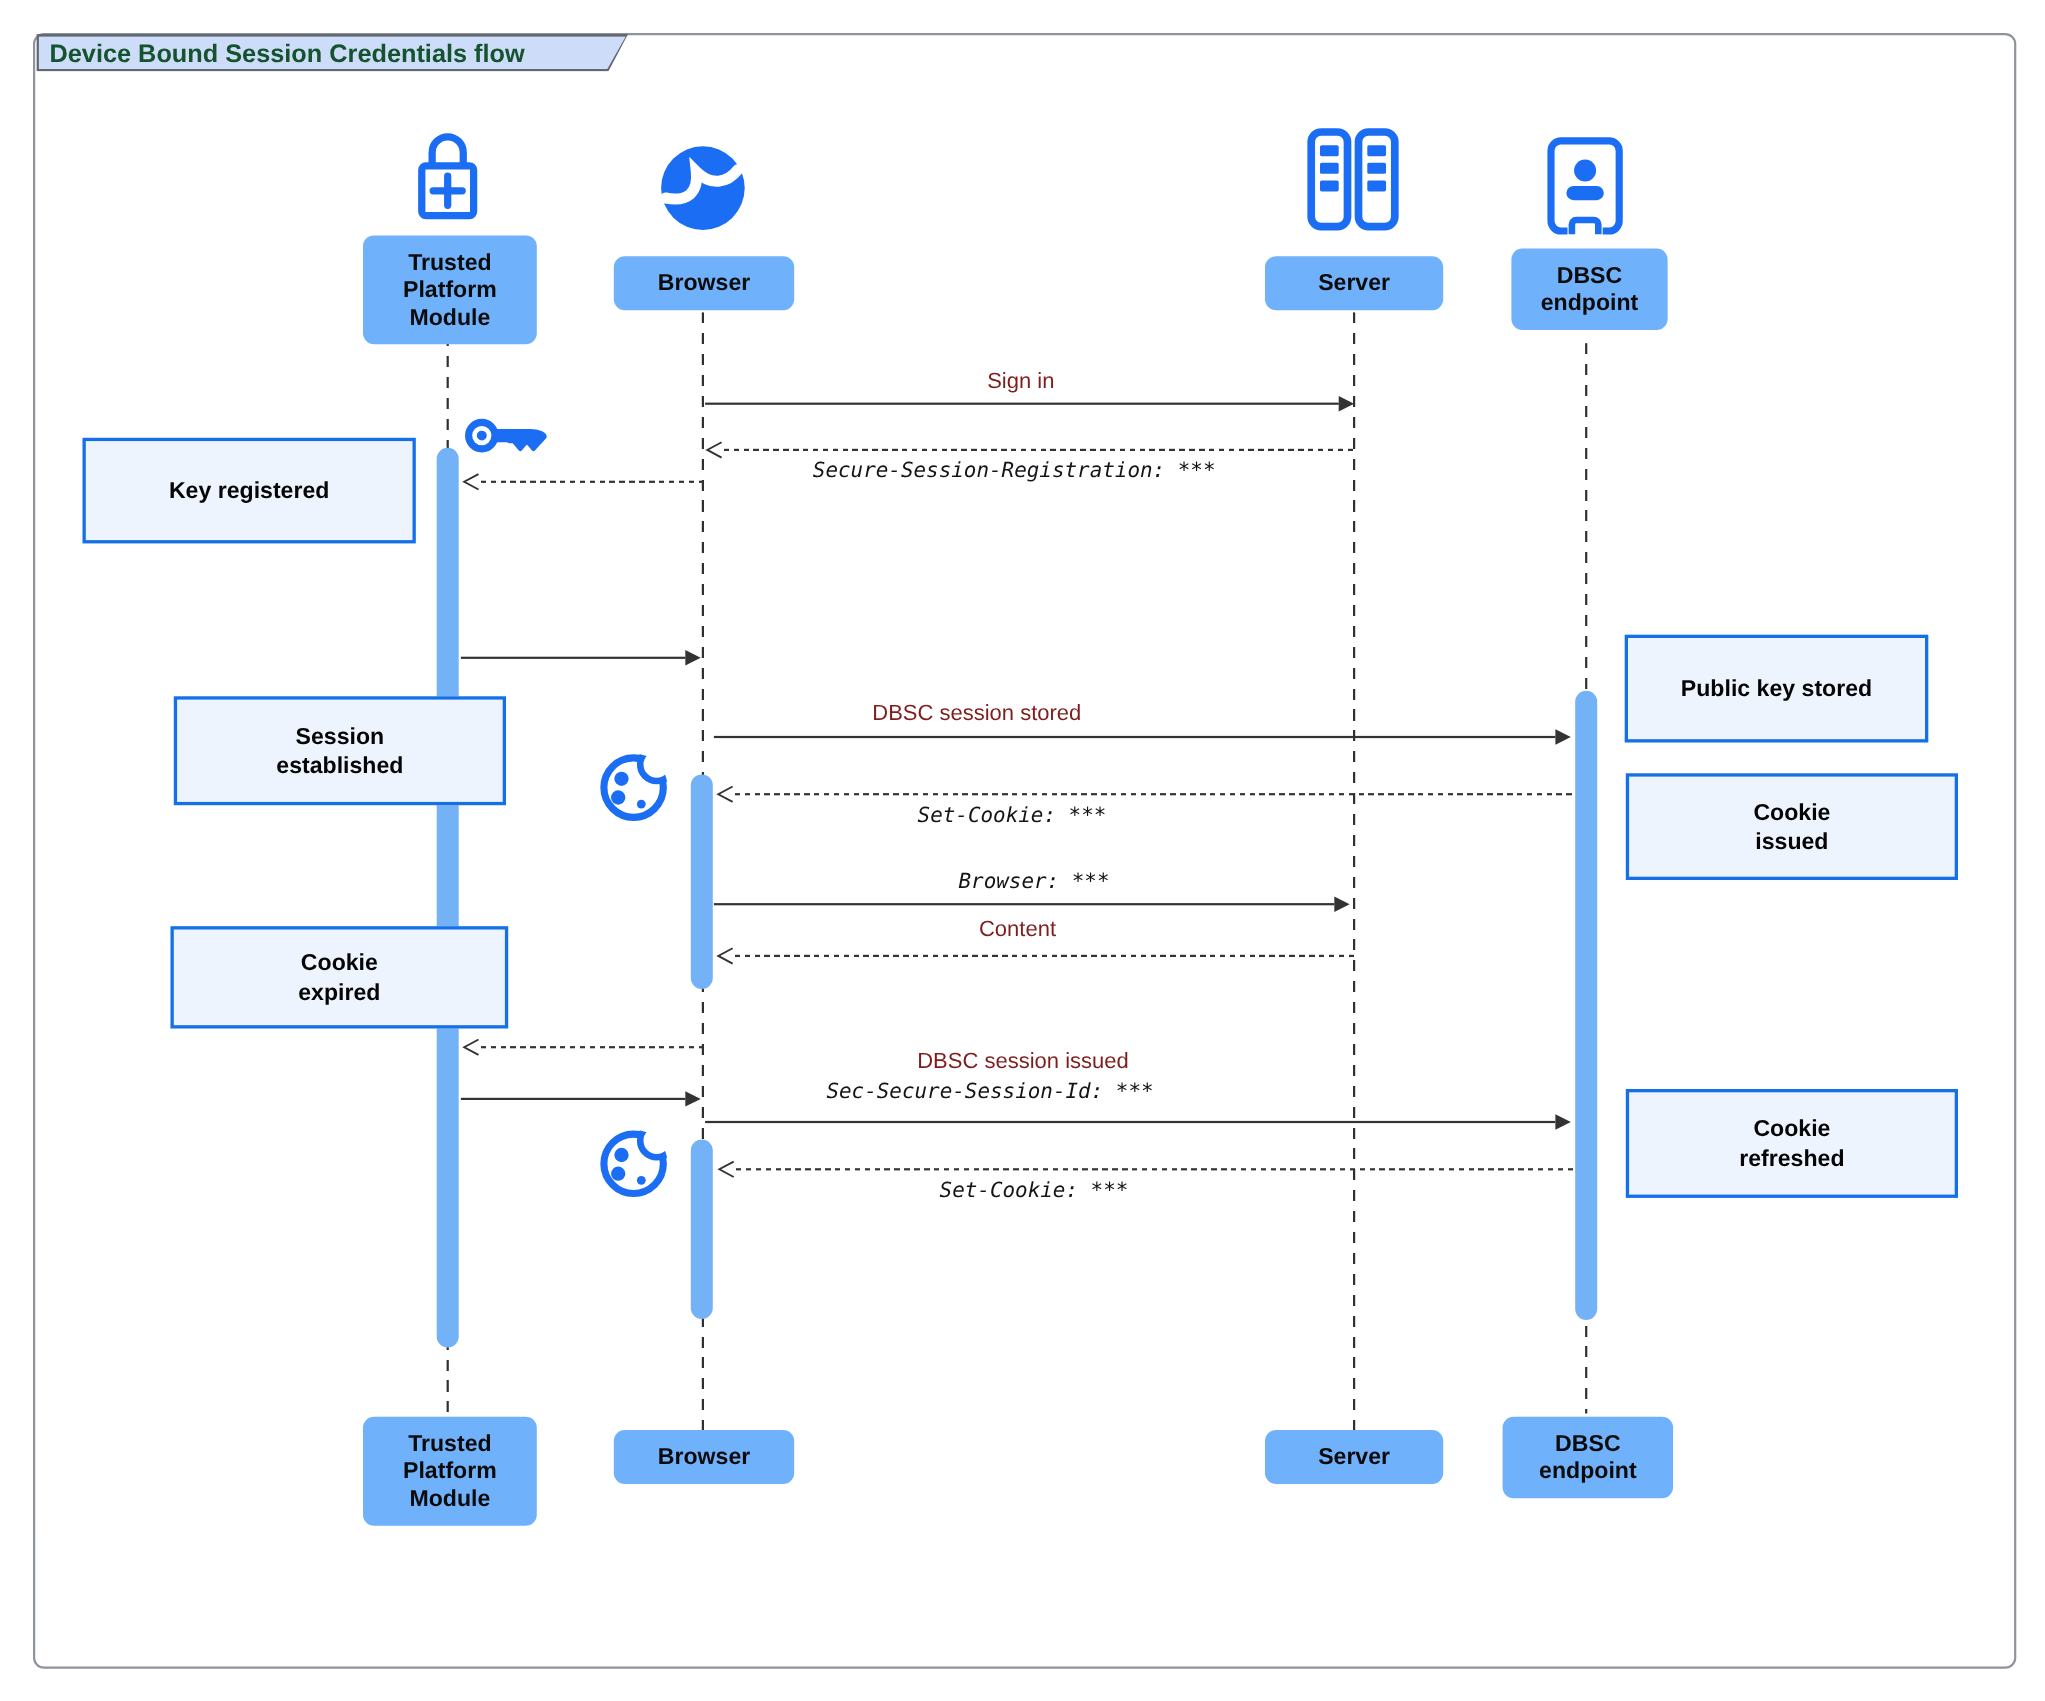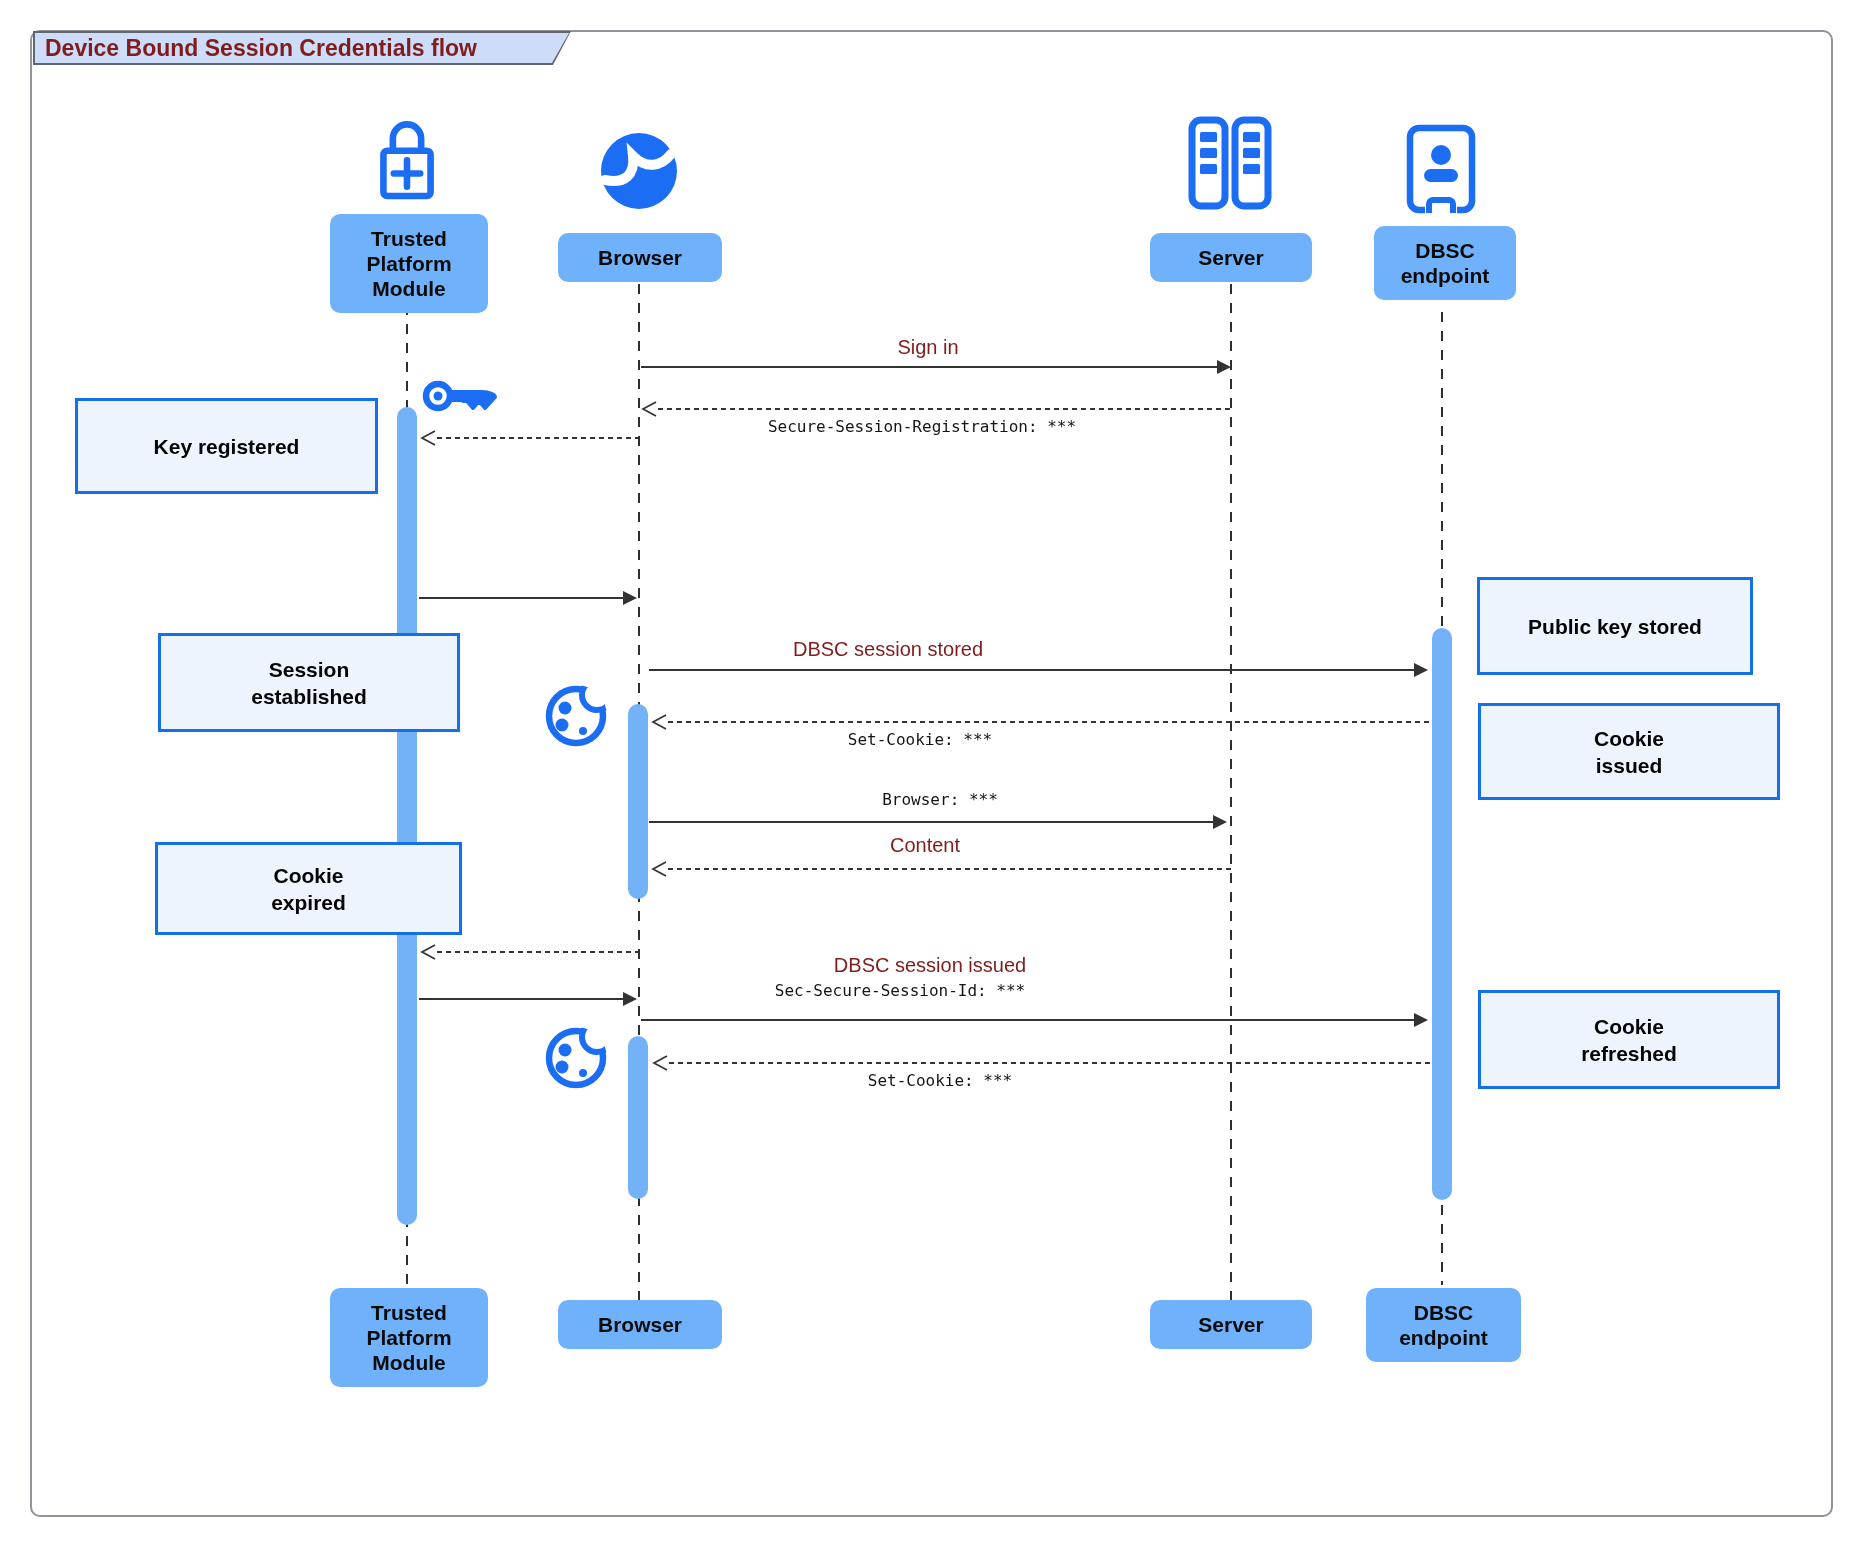--- a/index.html
+++ b/index.html
@@ -4,41 +4,41 @@
 <style>
   html,body{margin:0;padding:0;background:#ffffff;}
   #canvas{position:relative;width:1859px;height:1546px;background:#ffffff;overflow:hidden;
           font-family:"Liberation Sans",sans-serif;}
   .frame{position:absolute;left:30px;top:30px;width:1799px;height:1483px;
          border:2px solid #8f939a;border-radius:10px;}
   .title-tab-outer{position:absolute;left:33px;top:31px;width:538px;height:34px;background:#606770;
          clip-path:polygon(0 0,100% 0,calc(100% - 18px) 100%,0 100%);z-index:6;}
   .title-tab-inner{position:absolute;left:2px;top:2px;width:534px;height:30px;background:#cddcf8;
          clip-path:polygon(0 0,100% 0,calc(100% - 17px) 100%,0 100%);
-         font-size:23px;font-weight:700;color:#7f1d1d;line-height:30px;padding-left:10px;box-sizing:border-box;}
+         font-size:23px;font-weight:700;color:#14532d;line-height:30px;padding-left:10px;box-sizing:border-box;}
   .lifeline{position:absolute;width:2px;z-index:1;
          background:repeating-linear-gradient(180deg,#2f2f2f 0 10px,transparent 10px 19px);}
   .bar{position:absolute;width:20px;border-radius:10px;background:#74b2f7;z-index:2;}
   .note{position:absolute;background:#edf4fe;border:3px solid #1570e8;z-index:4;
         display:flex;align-items:center;justify-content:center;text-align:center;
         font-size:21px;line-height:27px;font-weight:700;color:#050505;white-space:pre-line;box-sizing:border-box;}
   .actor-label{position:absolute;background:#6fb1fb;border-radius:10px;z-index:4;
         display:flex;align-items:center;justify-content:center;text-align:center;
         font-size:21px;line-height:25px;font-weight:700;color:#0b0b0b;padding:12px 6px;box-sizing:border-box;}
   .icon{position:absolute;z-index:4;}
   .msg-line-solid{position:absolute;height:2px;background:#333;z-index:3;}
   .msg-line-dashed{position:absolute;height:2px;z-index:3;
         background:repeating-linear-gradient(90deg,#333 0 5px,transparent 5px 9px);}
   .ah-right{position:absolute;width:0;height:0;z-index:3;
         border-top:7px solid transparent;border-bottom:7px solid transparent;border-left:14px solid #333;}
   .openhead{position:absolute;z-index:3;width:18px;height:20px;}
   .openhead path{stroke:#333;stroke-width:1.7;fill:none;}
   .msg-label{position:absolute;z-index:3;transform:translateX(-50%);white-space:nowrap;}
   .msg-label.sans{font-size:20px;color:#7f1d1d;}
-  .msg-label.mono{font-family:"DejaVu Sans Mono",monospace;font-size:16px;color:#131518;}
+  .msg-label.mono{font-family:"DejaVu Sans Mono",monospace;font-size:19px;color:#131518;font-style:italic;}
   svg .st{stroke:#1b6ef3;fill:none;}
   svg .fl{fill:#1b6ef3;}
 </style>
 </head>
 <body>
 
 <div id="canvas">
   <div class="frame"></div>
 
   <div class="title-tab-outer">

